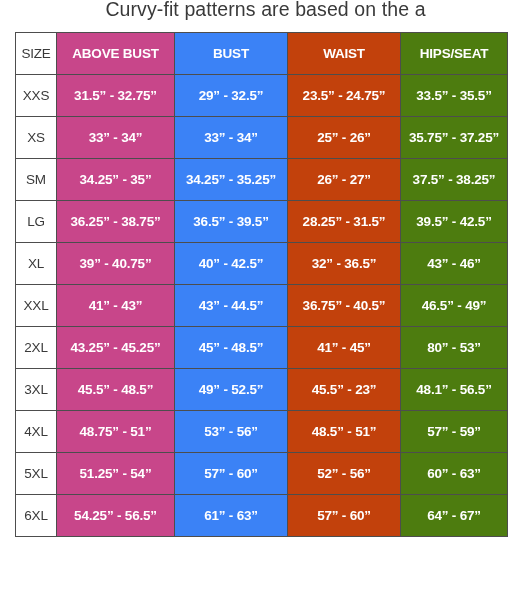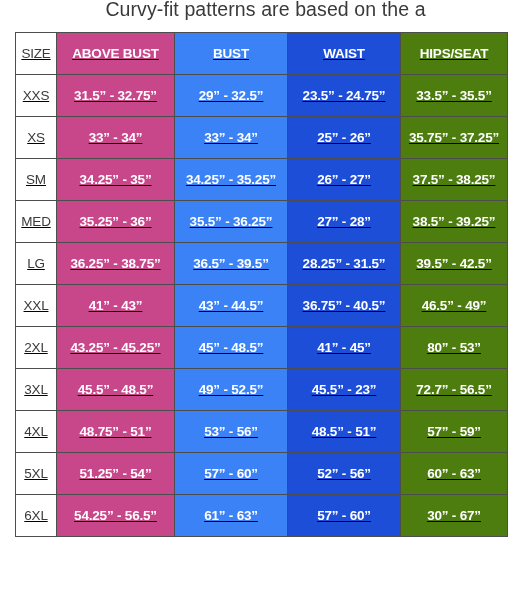--- a/index.html
+++ b/index.html
@@ -30,21 +30,20 @@
     overflow: hidden;
   }
 
   #size-chart-table {
     position: absolute;
     left: 15px;
     top: 32px;
     width: 492px;
     border-collapse: collapse;
     table-layout: fixed;
-    text-decoration: underline;
   }
 
   #size-chart-table col.col-size      { width: 41px; }
   #size-chart-table col.col-abovebust { width: 118px; }
   #size-chart-table col.col-bust      { width: 113px; }
   #size-chart-table col.col-waist     { width: 113px; }
   #size-chart-table col.col-hips      { width: 107px; }
 
   #size-chart-table td,
   #size-chart-table th {
@@ -76,21 +75,21 @@
     letter-spacing: 0.2px;
     color: #f4eef1;
   }
   .header-row th.cell-size {
     color: #3a3a3a !important;
     font-size: 14.5px;
   }
 
   .col-bg-abovebust { background: #c8468a; margin-left: 32px; }
   .col-bg-bust      { background: #3b82f6; }
-  .col-bg-waist     { background: #1d4ed8; }
+  .col-bg-waist     { background: #c2410c; }
   .col-bg-hips      { background: #4d7c0f; }
 </style>
 </head>
 <body>
 
 <div id="intro-text">Curvy-fit patterns are based on the a</div>
 
 <table id="size-chart-table">
   <colgroup>
     <col class="col-size">
@@ -124,69 +123,69 @@
         <td class="col-bg-hips">35.75” - 37.25”</td>
       </tr>
       <tr>
         <td class="cell-size">SM</td>
         <td class="col-bg-abovebust">34.25” - 35”</td>
         <td class="col-bg-bust">34.25” - 35.25”</td>
         <td class="col-bg-waist">26” - 27”</td>
         <td class="col-bg-hips">37.5” - 38.25”</td>
       </tr>
       <tr>
-        <td class="cell-size">MED</td>
-        <td class="col-bg-abovebust">35.25” - 36”</td>
-        <td class="col-bg-bust">35.5” - 36.25”</td>
-        <td class="col-bg-waist">27” - 28”</td>
-        <td class="col-bg-hips">38.5” - 39.25”</td>
-      </tr>
-      <tr>
         <td class="cell-size">LG</td>
         <td class="col-bg-abovebust">36.25” - 38.75”</td>
         <td class="col-bg-bust">36.5” - 39.5”</td>
         <td class="col-bg-waist">28.25” - 31.5”</td>
         <td class="col-bg-hips">39.5” - 42.5”</td>
+      </tr>
+      <tr>
+        <td class="cell-size">XL</td>
+        <td class="col-bg-abovebust">39” - 40.75”</td>
+        <td class="col-bg-bust">40” - 42.5”</td>
+        <td class="col-bg-waist">32” - 36.5”</td>
+        <td class="col-bg-hips">43” - 46”</td>
       </tr>
       <tr>
         <td class="cell-size">XXL</td>
         <td class="col-bg-abovebust">41” - 43”</td>
         <td class="col-bg-bust">43” - 44.5”</td>
         <td class="col-bg-waist">36.75” - 40.5”</td>
         <td class="col-bg-hips">46.5” - 49”</td>
       </tr>
       <tr>
         <td class="cell-size">2XL</td>
         <td class="col-bg-abovebust">43.25” - 45.25”</td>
         <td class="col-bg-bust">45” - 48.5”</td>
         <td class="col-bg-waist">41” - 45”</td>
         <td class="col-bg-hips">80” - 53”</td>
       </tr>
       <tr>
         <td class="cell-size">3XL</td>
         <td class="col-bg-abovebust">45.5” - 48.5”</td>
         <td class="col-bg-bust">49” - 52.5”</td>
         <td class="col-bg-waist">45.5” - 23”</td>
-        <td class="col-bg-hips">72.7” - 56.5”</td>
+        <td class="col-bg-hips">48.1” - 56.5”</td>
       </tr>
       <tr>
         <td class="cell-size">4XL</td>
         <td class="col-bg-abovebust">48.75” - 51”</td>
         <td class="col-bg-bust">53” - 56”</td>
         <td class="col-bg-waist">48.5” - 51”</td>
         <td class="col-bg-hips">57” - 59”</td>
       </tr>
       <tr>
         <td class="cell-size">5XL</td>
         <td class="col-bg-abovebust">51.25” - 54”</td>
         <td class="col-bg-bust">57” - 60”</td>
         <td class="col-bg-waist">52” - 56”</td>
         <td class="col-bg-hips">60” - 63”</td>
       </tr>
       <tr>
         <td class="cell-size">6XL</td>
         <td class="col-bg-abovebust">54.25” - 56.5”</td>
         <td class="col-bg-bust">61” - 63”</td>
         <td class="col-bg-waist">57” - 60”</td>
-        <td class="col-bg-hips">30” - 67”</td>
+        <td class="col-bg-hips">64” - 67”</td>
       </tr>
     </tbody>
 </table>
 
 </body></html>

